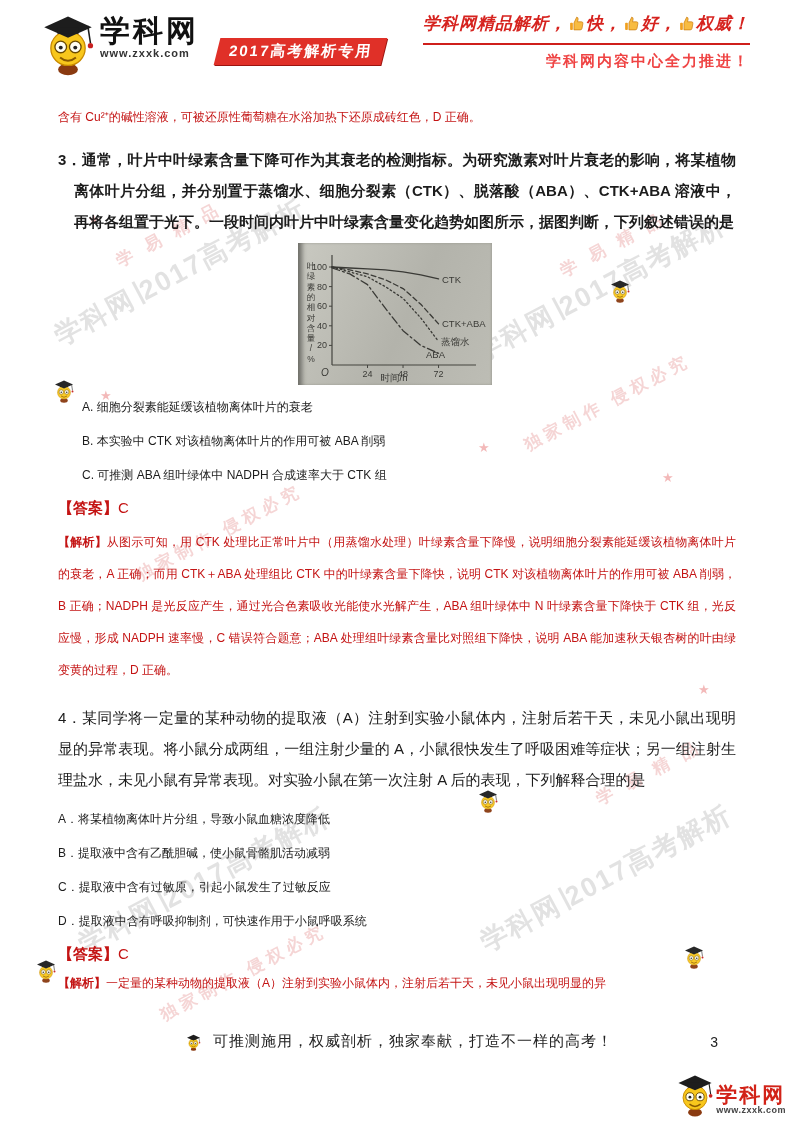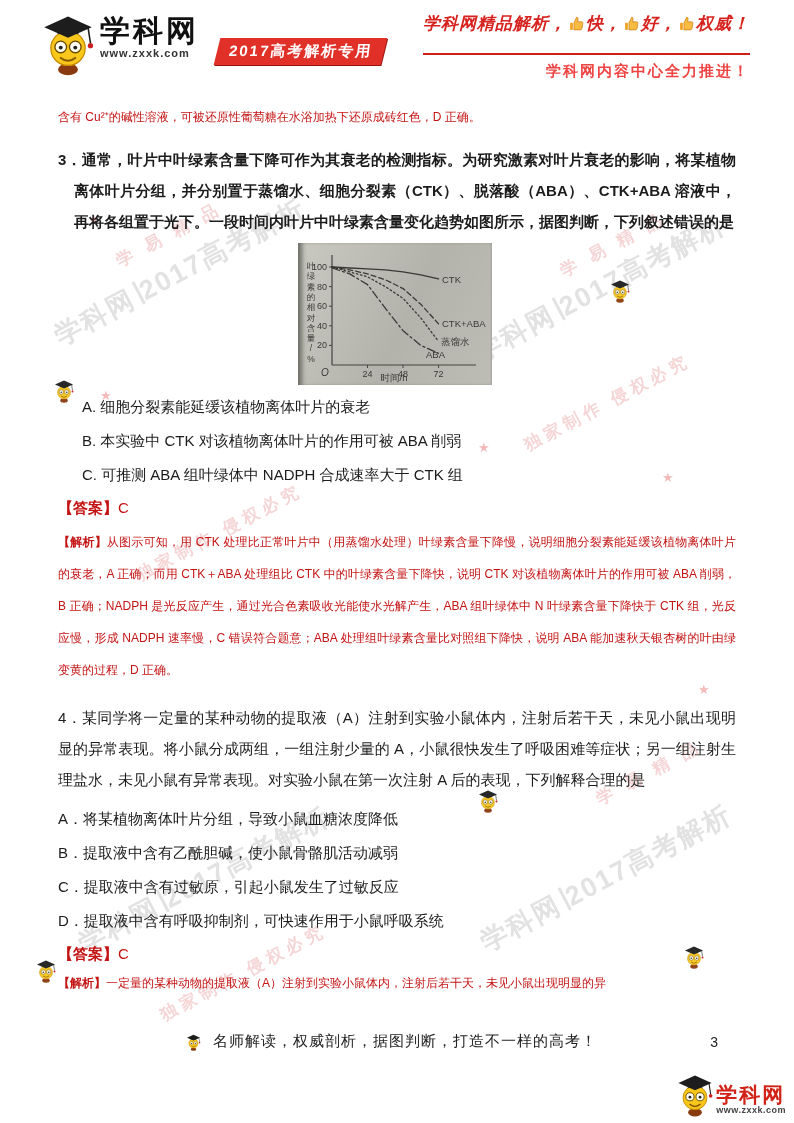--- a/index.html
+++ b/index.html
@@ -10,34 +10,34 @@
   .logo-block{display:flex;align-items:flex-start;}
   .mascot-lg{width:56px;height:66px;}
   .logo-text{margin-left:4px;margin-top:6px;}
   .logo-name{font-size:30px;font-weight:bold;letter-spacing:3px;color:#111;line-height:30px;}
   .logo-url{font-size:11px;font-weight:bold;color:#333;letter-spacing:1px;margin-top:1px;}
   .badge{margin-left:18px;margin-top:28px;background:#e03028;color:#fff;font-size:15px;font-weight:bold;
          padding:4px 12px;transform:skewX(-14deg);letter-spacing:2px;box-shadow:1px 1px 0 #9c1410;}
   .badge span{display:inline-block;transform:skewX(7deg);}
   .header-right{text-align:right;padding-top:2px;}
   .slogan{display:inline-block;color:#d6231f;font-weight:bold;font-style:italic;font-size:17px;
-          letter-spacing:1px;border-bottom:2px solid #cf1f1b;padding-bottom:18px;white-space:nowrap;}
+          letter-spacing:1px;border-bottom:2px solid #cf1f1b;padding-bottom:8px;white-space:nowrap;}
   .thumb{width:17px;height:17px;vertical-align:-3px;margin:0 1px;}
   .subslogan{font-size:15px;font-weight:bold;color:#ef4444;letter-spacing:2px;margin-top:7px;}
   
   main{position:relative;z-index:2;padding:0 58px;}
   .red{color:#c41414;}
   .intro{margin:20px 0 0;font-size:12px;line-height:22px;}
   .stem{margin:16px 0 0;font-size:15px;line-height:31px;text-align:justify;}
   .hang{padding-left:16px;text-indent:-16px;font-weight:bold;}
   .chart-photo{width:194px;height:142px;margin:6px 0 12px 240px;position:relative;
                background:linear-gradient(115deg,#c9c9c1 0%,#b3b3ab 55%,#bdbdb5 100%);
                box-shadow:inset 7px 0 5px -3px #6e6e68, inset -1px 0 2px #a5a59d;}
   .options{margin-top:12px;}
-  .option{font-size:15px;line-height:20px;margin:0 0 14px 0;}
+  .option{font-size:12px;line-height:20px;margin:0 0 14px 0;}
   .opt-indent .option{margin-left:24px;}
   .answer-line{font-size:15px;margin:0 0 8px 0;}
   .answer-line .b{font-weight:bold;}
   .analysis{font-size:12px;line-height:32px;text-align:justify;margin:4px 0 0;}
   .analysis .b{font-weight:bold;}
   .q4{margin-top:12px;}
   
   footer{position:absolute;left:58px;right:58px;top:1032px;display:flex;align-items:center;z-index:3;}
   .footer-icon{width:15px;height:18px;margin-left:128px;}
   .footer-slogan{font-size:15px;color:#222;margin-left:12px;letter-spacing:1px;}
@@ -218,21 +218,21 @@
       </div>
       <p class="answer-line red"><span class="b">【答案】</span><span>C</span></p>
       <p class="analysis red" style="line-height:22px;"><span class="b">【解析】</span><span>一定量的某种动物的提取液（A）注射到实验小鼠体内，注射后若干天，未见小鼠出现明显的异</span></p>
     </section>
   </main>
 
   <footer>
     <svg class="footer-icon">
         <use href="#mascot"></use>
       </svg>
-    <span class="footer-slogan">名师解读，权威剖析，据图判断，打造不一样的高考！</span>
+    <span class="footer-slogan">可推测施用，权威剖析，独家奉献，打造不一样的高考！</span>
     <span class="page-num">3</span>
   </footer>
 
   <div class="corner-logo">
     <svg class="corner-mascot">
         <use href="#mascot"></use>
       </svg>
     <div class="corner-text">
       <div class="corner-name">学科网</div>
       <div class="corner-url">www.zxxk.com</div>

